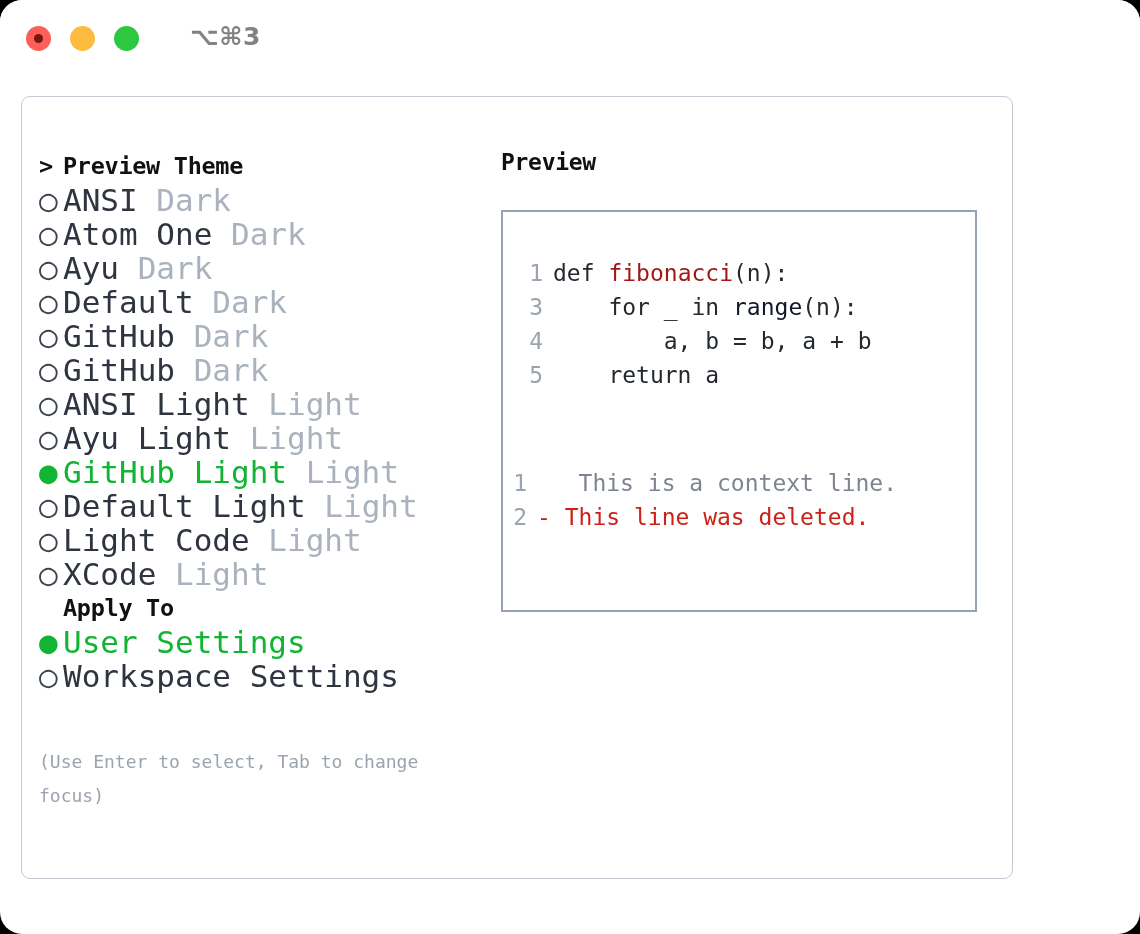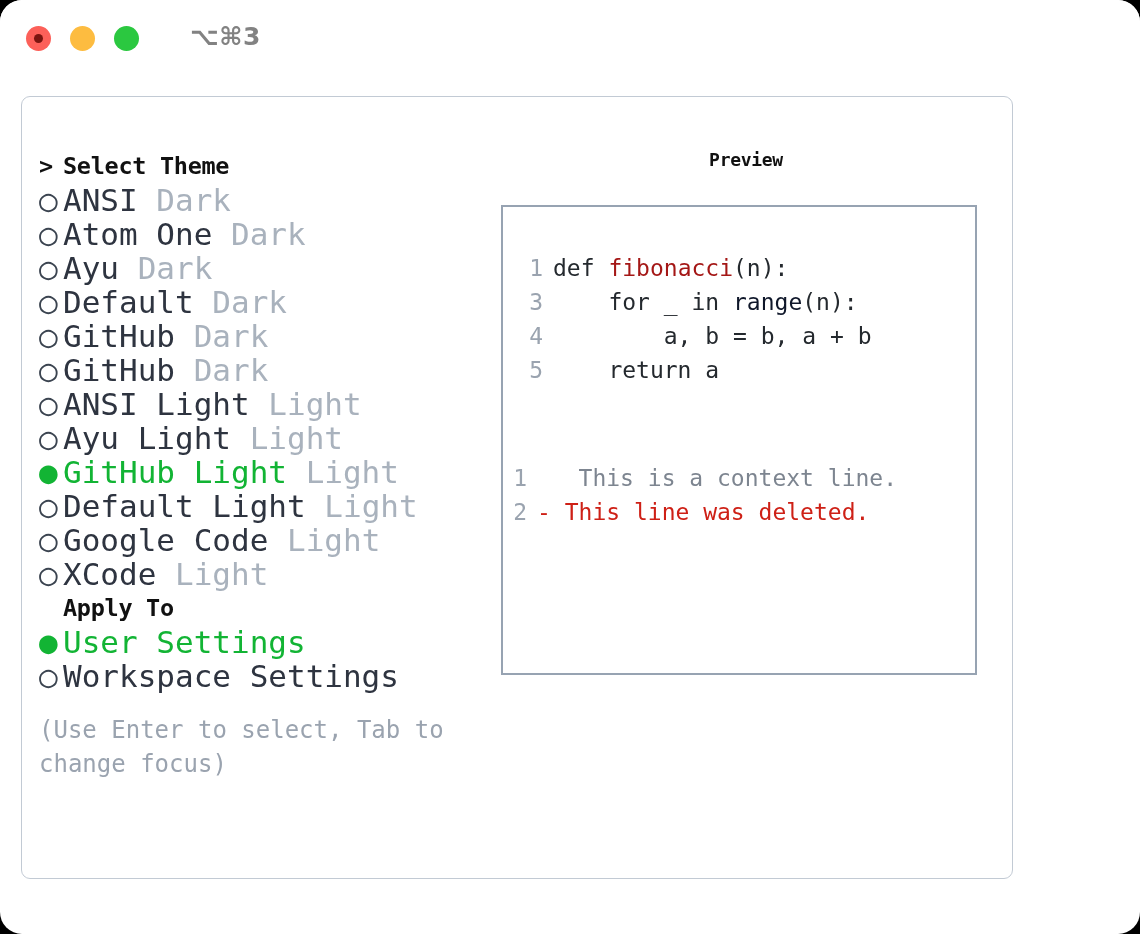--- a/index.html
+++ b/index.html
@@ -132,47 +132,46 @@
   }
   .apply-title {
     font-weight: bold;
     color: #111111;
     font-size: 23.5px;
     padding-left: 24px;
     letter-spacing: -0.3px;
   }
 
   #hint {
-    margin-top: 20px;
+    margin-top: 52px;
     color: #9aa3af;
     font-family: "DejaVu Sans Mono", "Liberation Mono", monospace;
-    font-size: 24px;
+    font-size: 18px;
     line-height: 34px;
     width: 408px;
   }
 
   
   #right-col {
     position: absolute;
     left: 479px;
     top: 52px;
     width: 490px;
   }
   #preview-title {
     font-family: "DejaVu Sans Mono", "Liberation Mono", monospace;
     font-weight: bold;
-    font-size: 18px;
+    font-size: 23px;
     color: #111111;
     letter-spacing: -0.3px;
-    text-align: center;
   }
   #preview-box {
     margin-top: 35px;
     width: 476px;
-    height: 470px;
+    height: 402px;
     border: 2px solid #97a3b2;
     box-sizing: border-box;
     background: #ffffff;
     position: relative;
   }
   #code-area {
     position: absolute;
     left: 18px;
     top: 44px;
     right: 6px;
@@ -220,34 +219,34 @@
       <div class="light green"></div>
     </div>
     <div id="window-title">⌥⌘3</div>
   </div>
 
   <div id="panel">
     <div id="panel-inner">
 
       <div id="left-col">
 
-        <div class="list-line section-header"><span class="marker">&gt;</span><span>Select Theme</span></div>
+        <div class="list-line section-header"><span class="marker">&gt;</span><span>Preview Theme</span></div>
 
         <div id="theme-list">
             <div class="list-line"><span class="marker bullet-empty">○</span><span class="item-label">ANSI</span><span class="item-tag"> Dark</span></div>
             <div class="list-line"><span class="marker bullet-empty">○</span><span class="item-label">Atom One</span><span class="item-tag"> Dark</span></div>
             <div class="list-line"><span class="marker bullet-empty">○</span><span class="item-label">Ayu</span><span class="item-tag"> Dark</span></div>
             <div class="list-line"><span class="marker bullet-empty">○</span><span class="item-label">Default</span><span class="item-tag"> Dark</span></div>
             <div class="list-line"><span class="marker bullet-empty">○</span><span class="item-label">GitHub</span><span class="item-tag"> Dark</span></div>
             <div class="list-line"><span class="marker bullet-empty">○</span><span class="item-label">GitHub</span><span class="item-tag"> Dark</span></div>
             <div class="list-line"><span class="marker bullet-empty">○</span><span class="item-label">ANSI Light</span><span class="item-tag"> Light</span></div>
             <div class="list-line"><span class="marker bullet-empty">○</span><span class="item-label">Ayu Light</span><span class="item-tag"> Light</span></div>
             <div class="list-line"><span class="marker bullet-filled">●</span><span class="item-label selected">GitHub Light</span><span class="item-tag"> Light</span></div>
             <div class="list-line"><span class="marker bullet-empty">○</span><span class="item-label">Default Light</span><span class="item-tag"> Light</span></div>
-            <div class="list-line"><span class="marker bullet-empty">○</span><span class="item-label">Google Code</span><span class="item-tag"> Light</span></div>
+            <div class="list-line"><span class="marker bullet-empty">○</span><span class="item-label">Light Code</span><span class="item-tag"> Light</span></div>
             <div class="list-line"><span class="marker bullet-empty">○</span><span class="item-label">XCode</span><span class="item-tag"> Light</span></div>
           </div>
 
         <div id="apply-block">
           <div class="list-line apply-title">Apply To</div>
           <div id="apply-list">
               <div class="list-line"><span class="marker bullet-filled">●</span><span class="item-label selected">User Settings</span></div>
               <div class="list-line"><span class="marker bullet-empty">○</span><span class="item-label">Workspace Settings</span></div>
             </div>
         </div>

